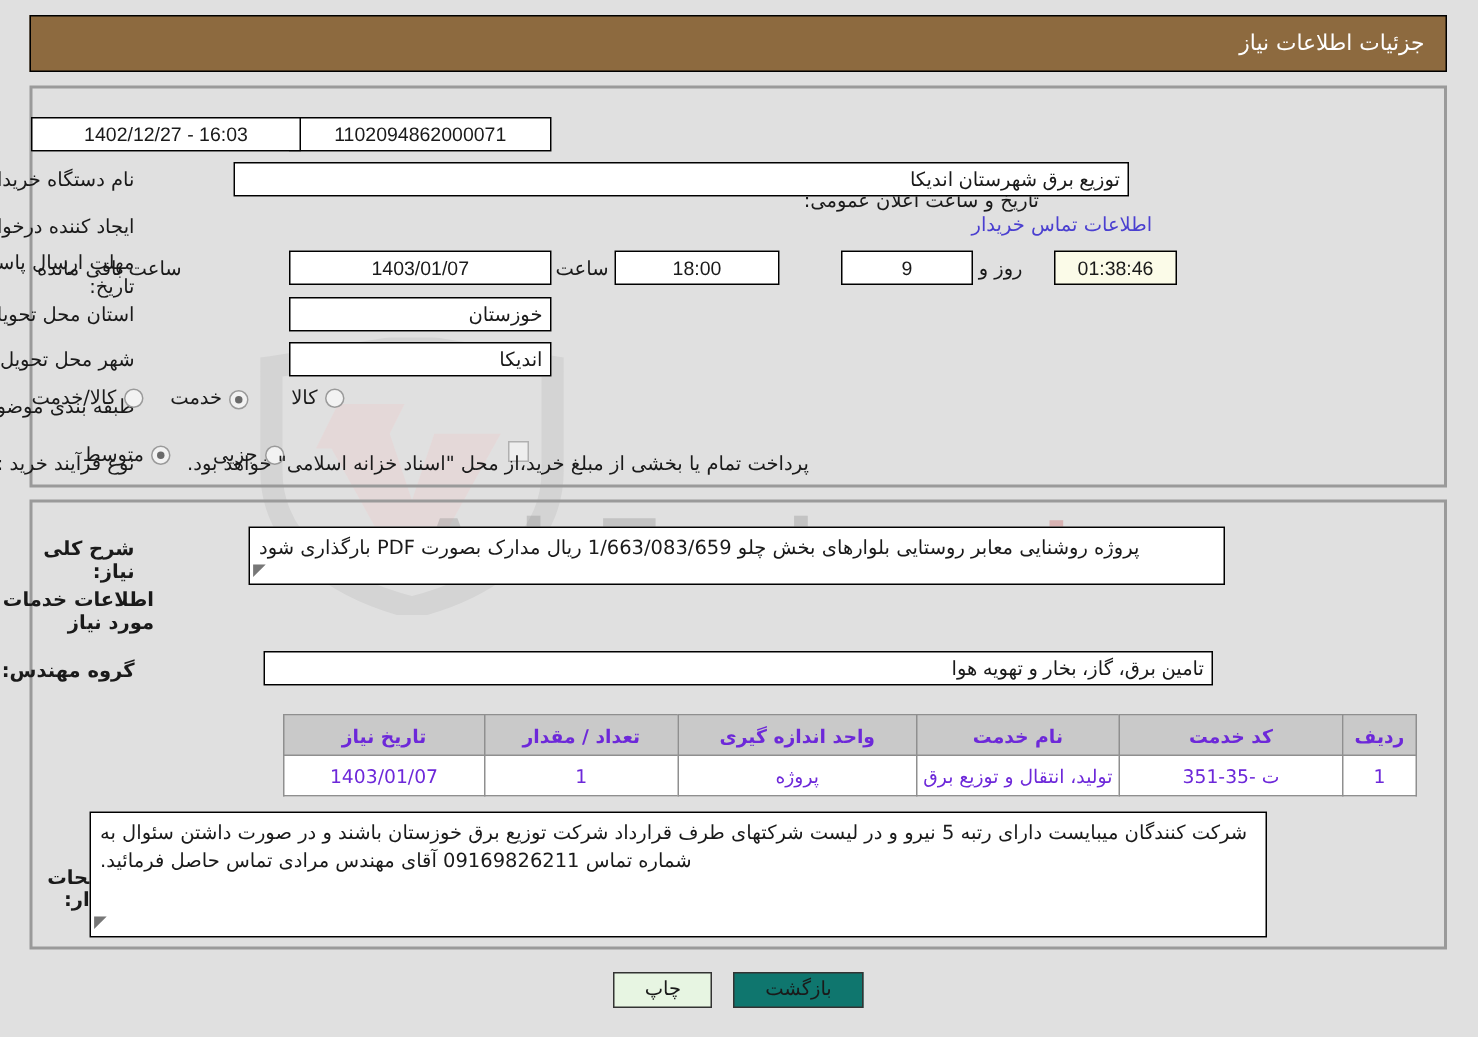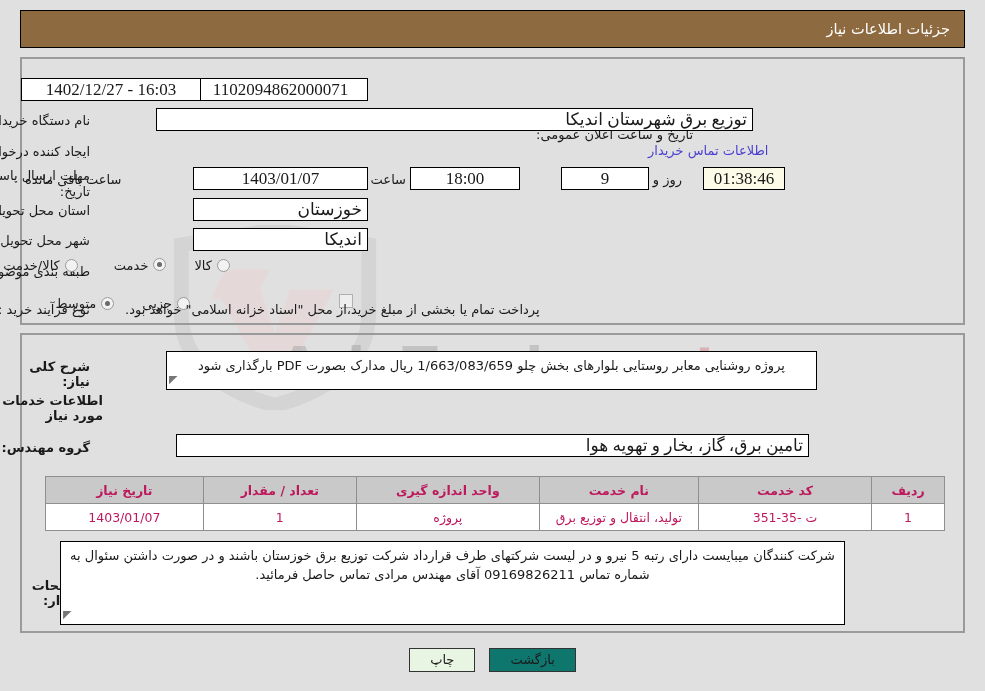--- a/index.html
+++ b/index.html
@@ -85,29 +85,29 @@
     color: #1a1a1a;
     white-space: nowrap;
     line-height: 15px;
     z-index: 12;
   }
   .fld {
     position: absolute;
     border: 1px solid #000;
     background: #fff;
     box-sizing: border-box;
-    font-size: 17px;
+    font-size: 13px;
     color: #1a1a1a;
     padding: 0 5px;
     display: flex;
     align-items: center;
     white-space: nowrap;
     overflow: hidden;
     z-index: 12;
-    font-family: Liberation Serif, serif;
+    font-family: Liberation Sans, sans-serif;
   }
   .fld.center { justify-content: center; }
   .fld.yellow { background: #fbfbe8; }
   .link {
     position: absolute;
     font-size: 13px;
     color: #4a3fd0;
     white-space: nowrap;
     cursor: pointer;
     z-index: 13;
@@ -153,21 +153,21 @@
   .ta {
     position: absolute;
     border: 1px solid #000;
     background: #fff;
     box-sizing: border-box;
     font-size: 13px;
     color: #1a1a1a;
     padding: 4px 6px;
     overflow: hidden;
     line-height: 19px;
-    text-align: center;
+    text-align: left;
     z-index: 12;
   }
   .ta .grip {
     position: absolute;
     left: 2px;
     bottom: 0px;
     font-size: 11px;
     color: #777;
     transform: scaleX(-1);
   }
@@ -187,24 +187,24 @@
     left: 40px;
     top: 476px;
     border-collapse: collapse;
     z-index: 12;
     background: #fff;
   }
   .tbl th, .tbl td {
     border: 1px solid #8f8f8f;
     font-size: 12.5px;
     font-weight: normal;
-    color: #be185d;
+    color: #6d28d9;
     text-align: center;
     height: 26px;
-    padding: 0 16px;
+    padding: 0 4px;
   }
   .tbl th {
     background: #c9c9c9;
     font-weight: bold;
     font-size: 12.5px;
   }
   .tbl td { background: #fff; }
 
   
   .btnrow {
@@ -281,21 +281,21 @@
 
   <div class="lbl" style="right:895px; top:233px;">شهر محل تحویل:</div>
   <div class="fld" style="right:617px; top:228px; width:175px; height:23px;">اندیکا</div>
 
   <div class="lbl" style="right:895px; top:264px;">طبقه بندی موضوعی:</div>
   <div class="radio-wrap" id="category-radios" style="right:755px; top:258px;">
       <div style="display: flex; align-items: center; margin-left: 22px;">
         <span class="radio"></span>
         <span class="radio-label" style="margin-right: 5px; margin-left: 0px;">کالا</span>
       </div>
-      <div style="display: flex; align-items: flex-start; margin-left: 30px;">
+      <div style="display: flex; align-items: flex-end; margin-left: 12px;">
         <span class="radio on"></span>
         <span class="radio-label" style="margin-right: 5px; margin-left: 0px;">خدمت</span>
       </div>
       <div style="display: flex; align-items: center; margin-left: 22px;">
         <span class="radio"></span>
         <span class="radio-label" style="margin-right: 5px; margin-left: 0px;">کالا/خدمت</span>
       </div>
     </div>
 
   <div class="lbl" style="right:895px; top:302px;">نوع فرآیند خرید :</div>

